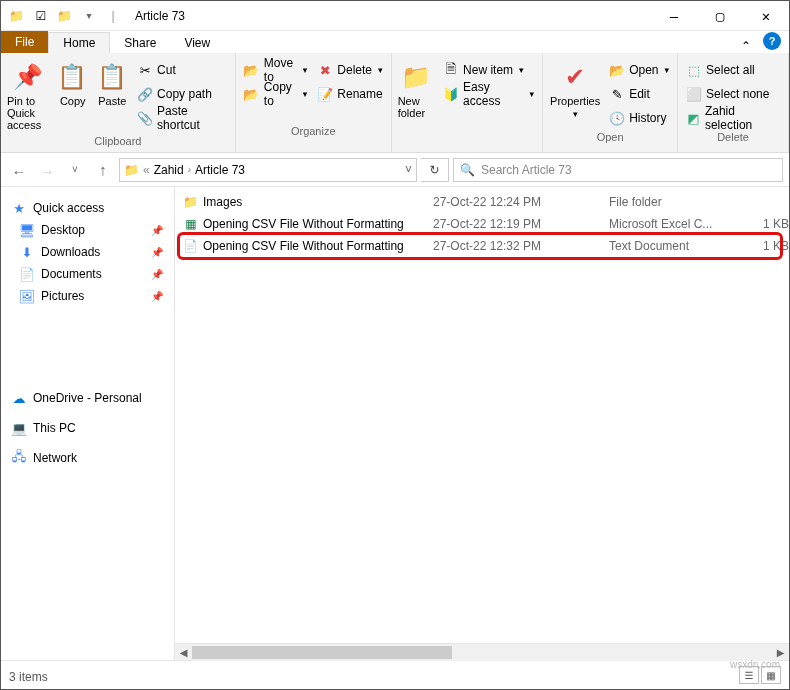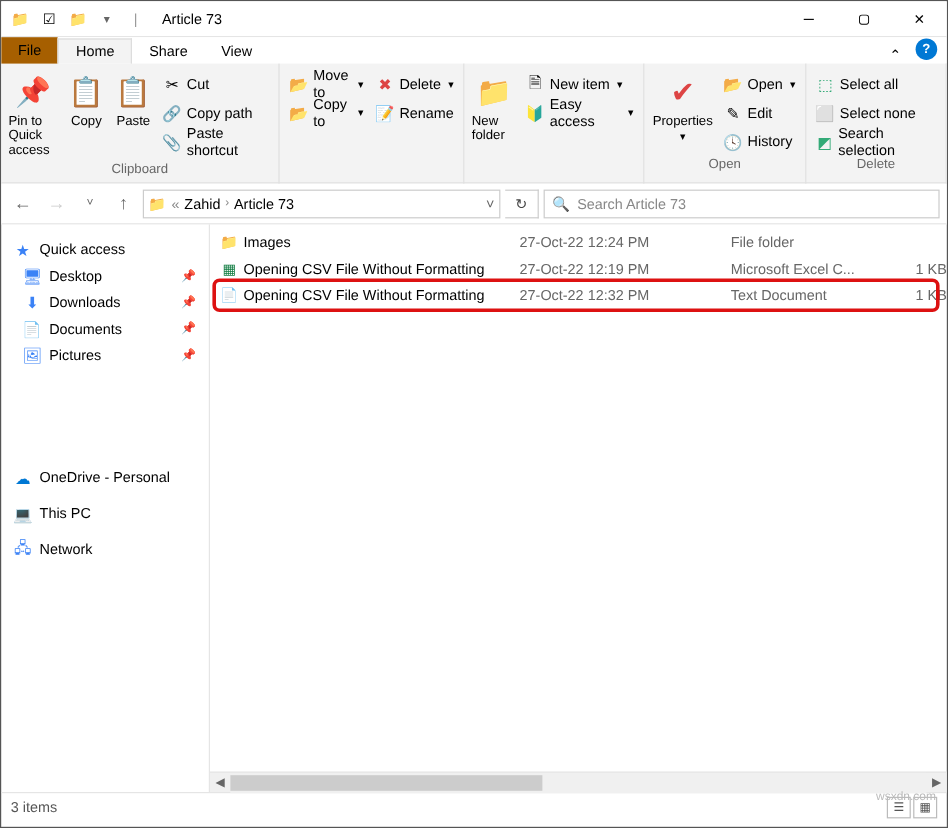--- a/index.html
+++ b/index.html
@@ -5,21 +5,21 @@
     * { margin:0; padding:0; box-sizing:border-box; font-family:"Segoe UI",Tahoma,sans-serif; font-size:12px; }
     body { background:#fff; width:790px; height:690px; overflow:hidden; border:1px solid #555; }
     .titlebar { height:30px; background:#fff; display:flex; align-items:center; border-bottom:1px solid #e5e5e5; }
     .tb-icons { display:flex; align-items:center; gap:4px; padding:0 6px; }
     .tb-icons span { width:20px; height:20px; display:flex; align-items:center; justify-content:center; }
     .tb-title { padding-left:6px; color:#000; }
     .win-controls { margin-left:auto; display:flex; }
     .win-controls div { width:46px; height:30px; display:flex; align-items:center; justify-content:center; font-family:Consolas,monospace; font-size:14px; }
     .tabbar { height:22px; display:flex; align-items:flex-end; background:#fff; }
     .tab { padding:3px 14px; color:#000; cursor:pointer; }
-    .tab.file { background:#A65F00; color:#000000; height:22px; display:flex; align-items:center; }
+    .tab.file { background:#A65F00; color:#ffffff; height:22px; display:flex; align-items:center; }
     .tab.active { background:#f3f3f3; border-top:1px solid #ddd; border-left:1px solid #ddd; border-right:1px solid #ddd; }
     .tabbar .spacer { flex:1; }
     .collapse-btn { padding:0 8px; color:#000; }
     .help-btn { width:18px; height:18px; border-radius:50%; background:#0078d4; color:#fff; font-weight:bold; display:flex; align-items:center; justify-content:center; margin:0 8px 3px 4px; font-size:11px; }
     .ribbon { height:100px; background:#f3f3f3; border-bottom:1px solid #ddd; display:flex; }
     .group { display:flex; flex-direction:column; align-items:center; border-right:1px solid #e0e0e0; padding:2px 4px 0 4px; height:100px; }
     .group-body { flex:1; display:flex; align-items:flex-start; gap:2px; padding-top:4px; }
     .group-label { font-size:11px; color:#666; padding:2px 0 16px 0; width:100%; text-align:center; }
     .big-btn { display:flex; flex-direction:column; align-items:center; width:50px; padding:2px; gap:2px; }
     .big-btn .ico { width:32px; height:32px; display:flex; align-items:center; justify-content:center; font-size:24px; }
@@ -48,21 +48,21 @@
     .row .ico { width:16px; height:16px; display:flex; align-items:center; justify-content:center; margin-right:4px; font-size:13px; }
     .row .nm { width:230px; white-space:nowrap; overflow:hidden; text-overflow:ellipsis; }
     .row .dt { width:148px; color:#666; }
     .row .tp { width:120px; color:#666; white-space:nowrap; overflow:hidden; text-overflow:ellipsis;margin-left:28px; }
     .row .sz { width:60px; text-align:right; color:#666; }
     .highlight { position:absolute; left:2px; right:6px; top:-3px; bottom:-3px; border:3px solid #d11; border-radius:6px; pointer-events:none; }
     .hscroll { height:17px; border-top:1px solid #e5e5e5; background:#f0f0f0; display:flex; align-items:center; }
     .hscroll .lt,.hscroll .rt { width:17px; text-align:center; color:#666; font-size:10px; }
     .hscroll .track { flex:1; height:17px; background:#f0f0f0; position:relative; }
     .hscroll .thumb { position:absolute; left:0; width:260px; height:13px; top:2px; background:#ccc; }
-    .statusbar { height:24px; border-top:1px solid #e5e5e5; display:flex; align-items:center; padding:0 8px; font-size:11px; color:#555;gap:18px; }
+    .statusbar { height:24px; border-top:1px solid #e5e5e5; display:flex; align-items:flex-end; padding:0 8px; font-size:11px; color:#555;gap:18px; }
     .statusbar .views { margin-left:auto; display:flex; gap:2px; }
     .statusbar .views span { width:20px; height:18px; border:1px solid #bbb; display:flex; align-items:center; justify-content:center; font-size:10px; }
     .folder-ico { color:#f5c842; }
     .watermark { position:absolute; bottom:20px; right:10px; font-size:10px; color:#bbb; }
   </style>
 </head>
 <body>
 
 <div class="titlebar">
   <div class="tb-icons">
@@ -142,20 +142,21 @@
             <span class="ico" style="color:#d44">✖</span>
             <span>Delete</span>
             <span style="font-size:9px;margin-left:2px">▾</span>
           </div>
         <div class="small-btn">
             <span class="ico">📝</span>
             <span>Rename</span>
           </div>
       </div>
     </div>
+    <div class="group-label">Organize</div>
   </div>
 
   <div class="group">
     <div class="group-body">
       <div class="big-btn" style="width:44px">
         <span class="ico folder-ico">📁</span>
         <span class="lbl">New folder</span>
       </div>
       <div class="small-col">
         <div class="small-btn">
@@ -204,21 +205,21 @@
         <div class="small-btn">
             <span class="ico" style="color:#3a7">⬚</span>
             <span>Select all</span>
           </div>
         <div class="small-btn">
             <span class="ico">⬜</span>
             <span>Select none</span>
           </div>
         <div class="small-btn">
             <span class="ico" style="color:#3a7">◩</span>
-            <span>Search selection</span>
+            <span>Zahid selection</span>
           </div>
       </div>
     </div>
     <div class="group-label">Delete</div>
   </div>
 </div>
 
 <div class="addrbar">
   <div class="nav-btn">←</div>
   <div class="nav-btn" style="color:#ccc">→</div>

